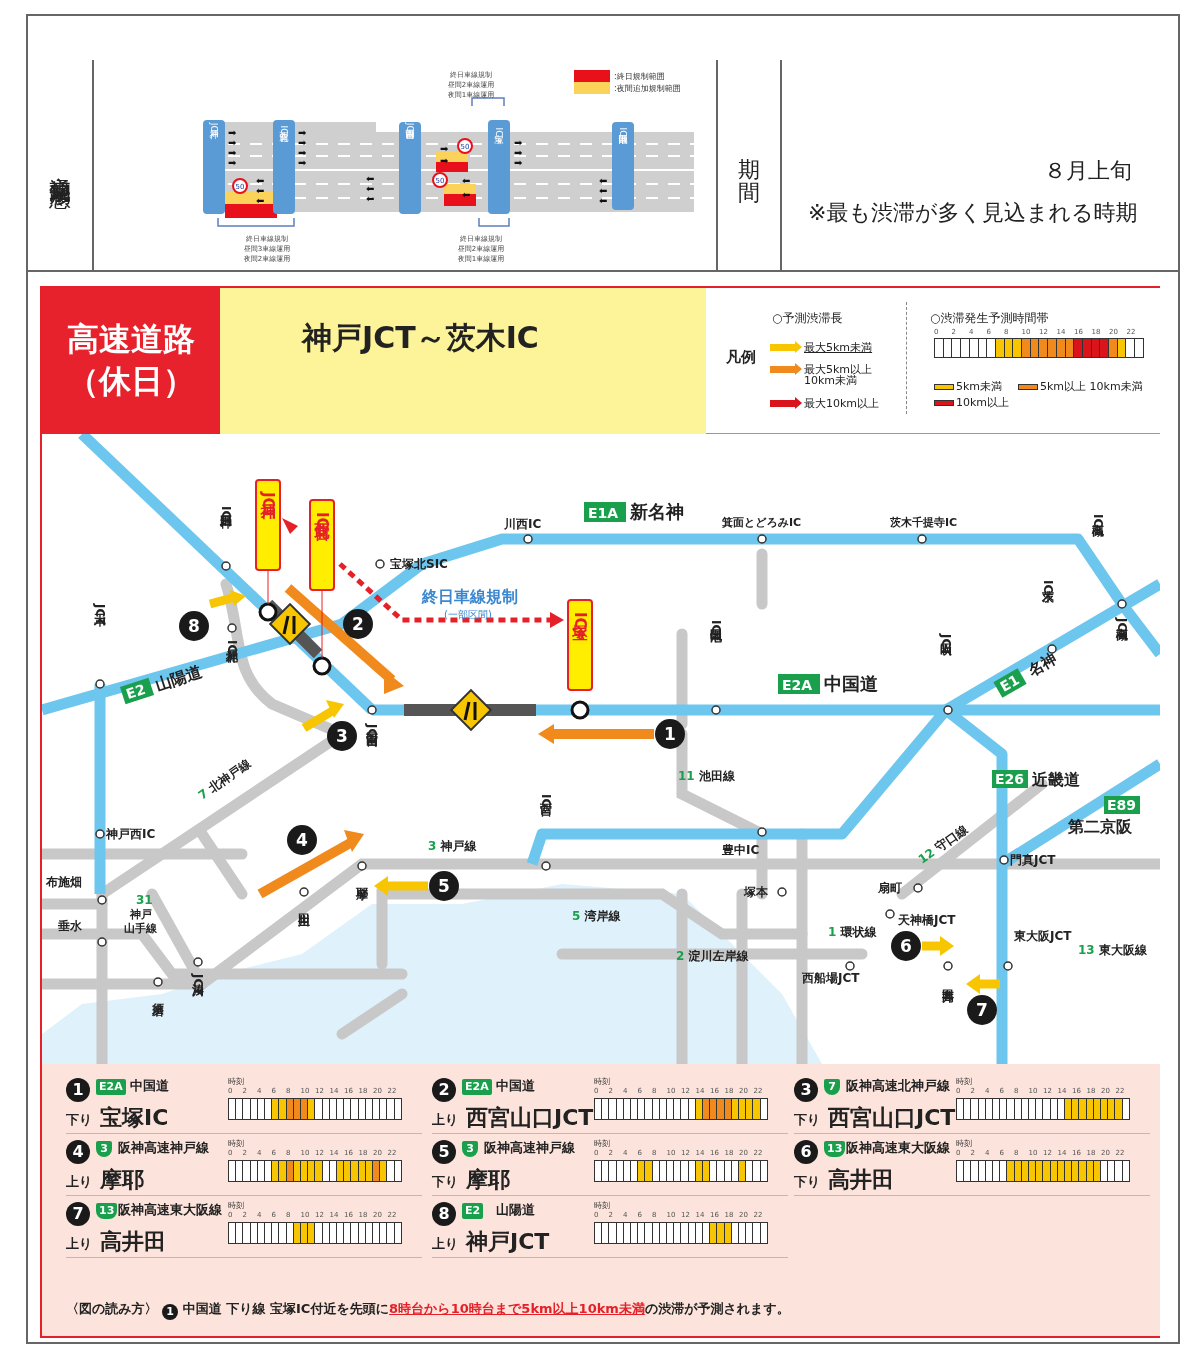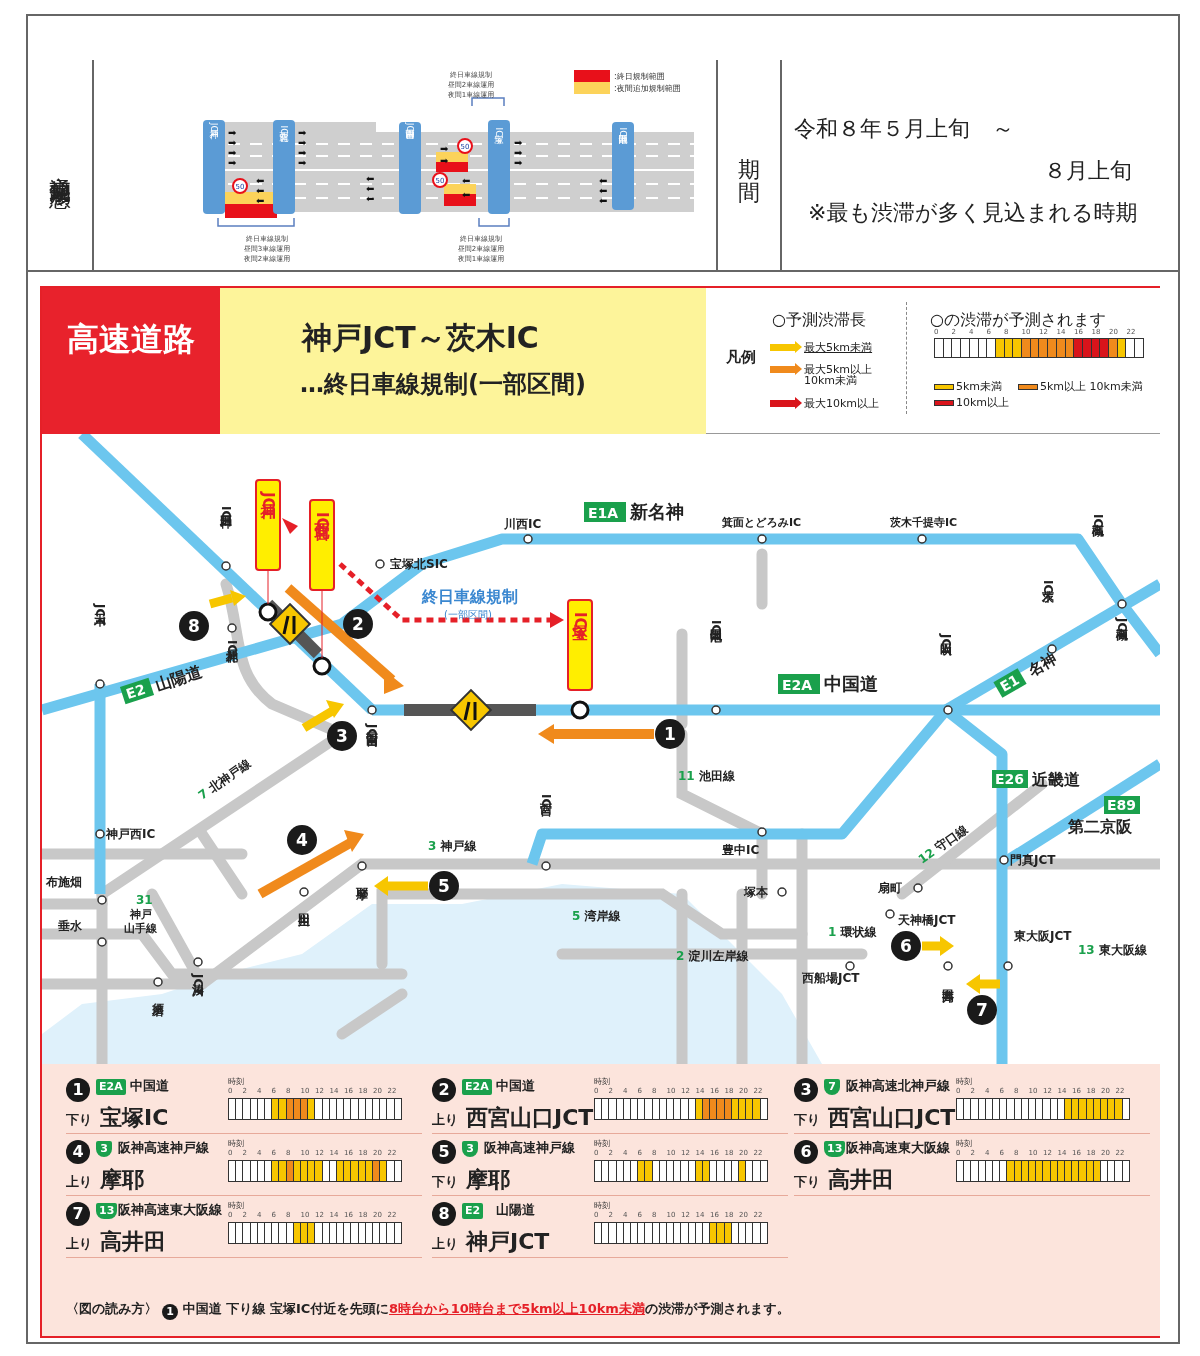--- a/index.html
+++ b/index.html
@@ -12,21 +12,21 @@
   .period-text { position: absolute; font-size: 22px; }
   .diagram { position: absolute; left: 66px; top: 0; width: 622px; height: 212px; }
   .small-note { position: absolute; font-size: 7px; color: #444; text-align: center; line-height: 10px; }
   .main-box { position: absolute; left: 12px; top: 270px; width: 1120px; height: 1052px; border: 2px solid #e52028; }
   .hw-label { position: absolute; left: 0; top: 0; width: 178px; height: 146px; background: #e8222c; color: #fff; font-size: 32px; font-weight: bold; text-align: center; line-height: 42px; padding-top: 30px; }
   .route-label { position: absolute; left: 178px; top: 0; width: 486px; height: 146px; background: #fdf49a; }
   .route-title { position: absolute; left: 82px; top: 30px; font-size: 30px; font-weight: bold; }
   .route-sub { position: absolute; left: 80px; top: 80px; font-size: 24px; font-weight: bold; }
   .legend { position: absolute; left: 664px; top: 0; width: 454px; height: 146px; background: #fff; border-bottom: 1px solid #999; }
   .legend-label { position: absolute; left: 20px; top: 60px; font-size: 15px; font-weight: bold; }
-  .leg-head { position: absolute; font-size: 16px; }
+  .leg-head { position: absolute; font-size: 12px; }
   .leg-item { position: absolute; font-size: 11px; line-height: 11px; }
   .leg-arrow { position: absolute; width: 26px; height: 7px; }
   .leg-arrow::after { content: ""; position: absolute; right: -6px; top: -3px; border-left: 7px solid currentColor; border-top: 6px solid transparent; border-bottom: 6px solid transparent; }
   .map-area { position: absolute; left: 0; top: 146px; width: 1118px; height: 630px; overflow: hidden; background: #fff; }
   .bottom { position: absolute; left: 0; top: 776px; width: 1118px; height: 272px; background: #fce4dc; }
   .card { position: absolute; width: 356px; height: 58px; border-bottom: 1.5px solid #e7a99a; }
   .num-circle { position: absolute; left: 0; top: 2px; width: 24px; height: 24px; border-radius: 50%; background: #1a1a1a; color: #fff; font-size: 16px; font-weight: bold; text-align: center; line-height: 24px; }
   .road-badge { position: absolute; left: 30px; top: 3px; height: 16px; padding: 0 3px; background: #1aa04c; color: #fff; font-size: 11px; font-weight: bold; line-height: 16px; border-radius: 2px; }
   .road-name { position: absolute; top: 1px; font-size: 13px; font-weight: bold; }
   .dir { position: absolute; left: 0; top: 35px; font-size: 13px; font-weight: bold; }
@@ -143,45 +143,44 @@
       <div class="small-note" style="left:346px;top:174px;width:82px;">
         <div>終日車線規制</div>
           <div>昼間2車線運用</div>
           <div>夜間1車線運用</div>
       </div>
     </div>
 
     <div class="vcell" style="left:688px;width:66px;border-left:2px solid #666;">
       <div class="vlabel" style="letter-spacing:24px;">期間</div>
     </div>
-    <div class="period-text" style="left:766px;top:54px;">令和８年５月上旬　～</div>
     <div class="period-text" style="left:1016px;top:96px;">８月上旬</div>
     <div class="period-text" style="left:780px;top:138px;">※最も渋滞が多く見込まれる時期</div>
   </div>
 
   <div class="main-box">
     <div class="hw-label">
       <div>高速道路</div>
+      <div>（休日）</div>
     </div>
     <div class="route-label">
       <div class="route-title">神戸JCT～茨木IC</div>
-      <div class="route-sub">…終日車線規制(一部区間)</div>
     </div>
     <div class="legend">
       <div class="legend-label">凡例</div>
       <div class="leg-head" style="left:66px;top:22px;">○予測渋滞長</div>
       <div class="leg-arrow" style="left:64px;top:56px;background:#f7c600;color:#f7c600;"></div>
       <div class="leg-item" style="left:98px;top:54px;text-decoration:underline;">最大5km未満</div>
       <div class="leg-arrow" style="left:64px;top:78px;background:#f08a1c;color:#f08a1c;"></div>
       <div class="leg-item" style="left:98px;top:76px;white-space:pre;">最大5km以上
 10km未満</div>
       <div class="leg-arrow" style="left:64px;top:112px;background:#d9141b;color:#d9141b;"></div>
       <div class="leg-item" style="left:98px;top:110px;">最大10km以上</div>
       <div style="position:absolute;left:200px;top:14px;height:112px;border-left:1px dashed #888;"></div>
-      <div class="leg-head" style="left:224px;top:22px;">○の渋滞が予測されます</div>
+      <div class="leg-head" style="left:224px;top:22px;">○渋滞発生予測時間帯</div>
       <div id="legend-ticks" class="ticks" style="left:228px;top:40px;width:210px;">
           <span style="left: 0px;">0</span>
           <span style="left: 17.5px;">2</span>
           <span style="left: 35px;">4</span>
           <span style="left: 52.5px;">6</span>
           <span style="left: 70px;">8</span>
           <span style="left: 87.5px;">10</span>
           <span style="left: 105px;">12</span>
           <span style="left: 122.5px;">14</span>
           <span style="left: 140px;">16</span>

